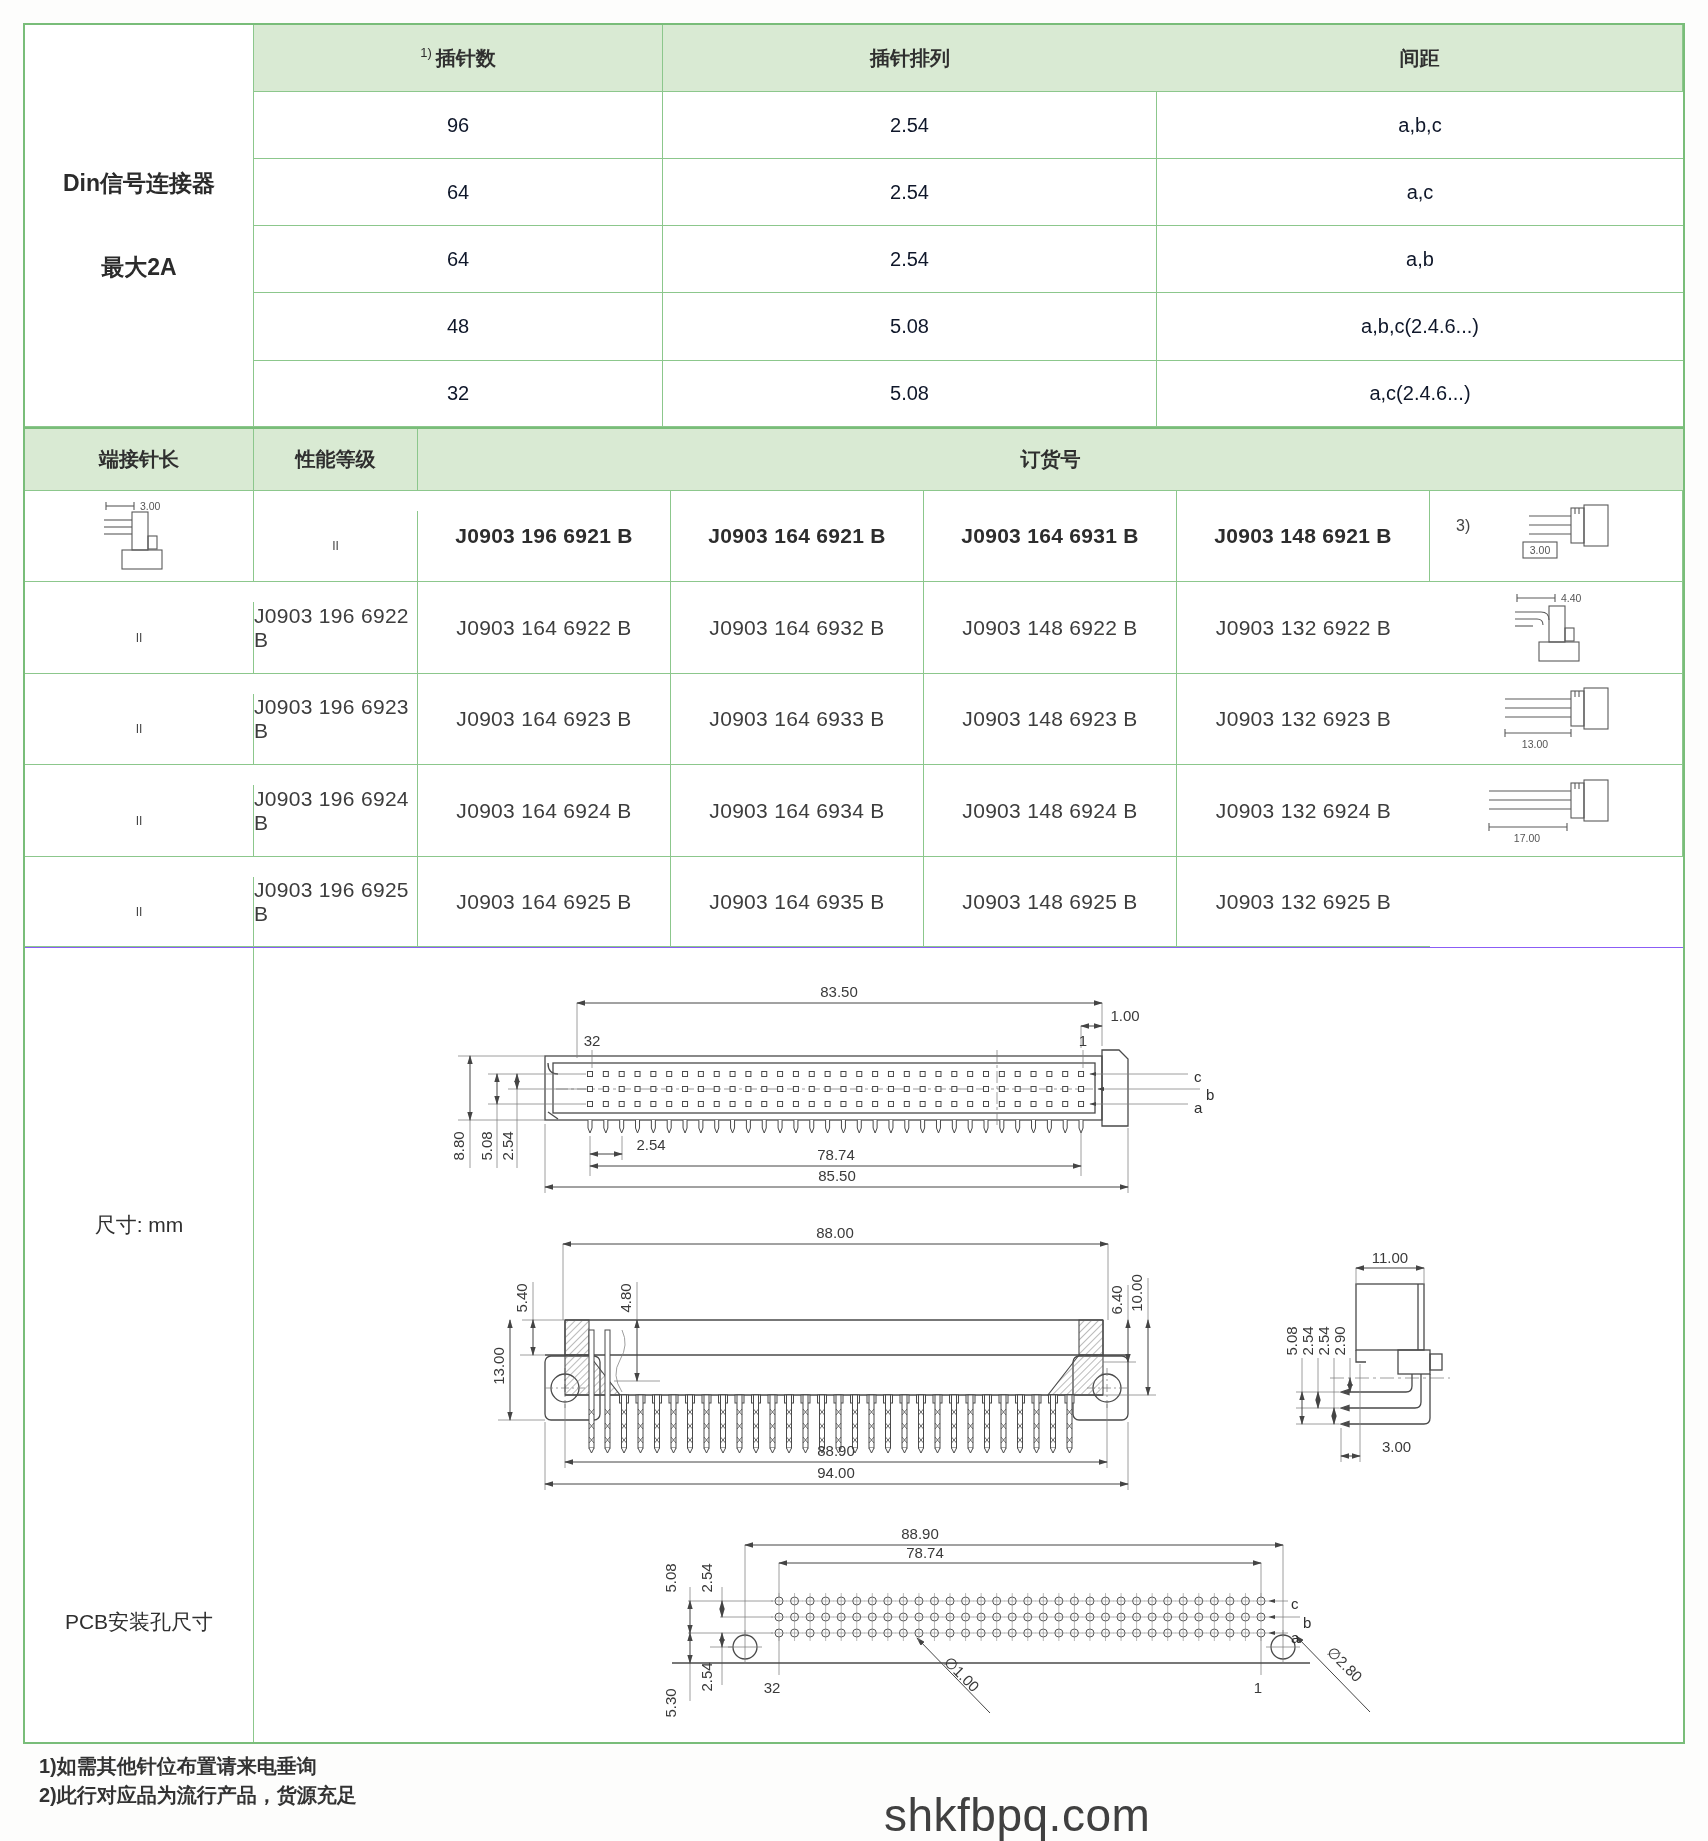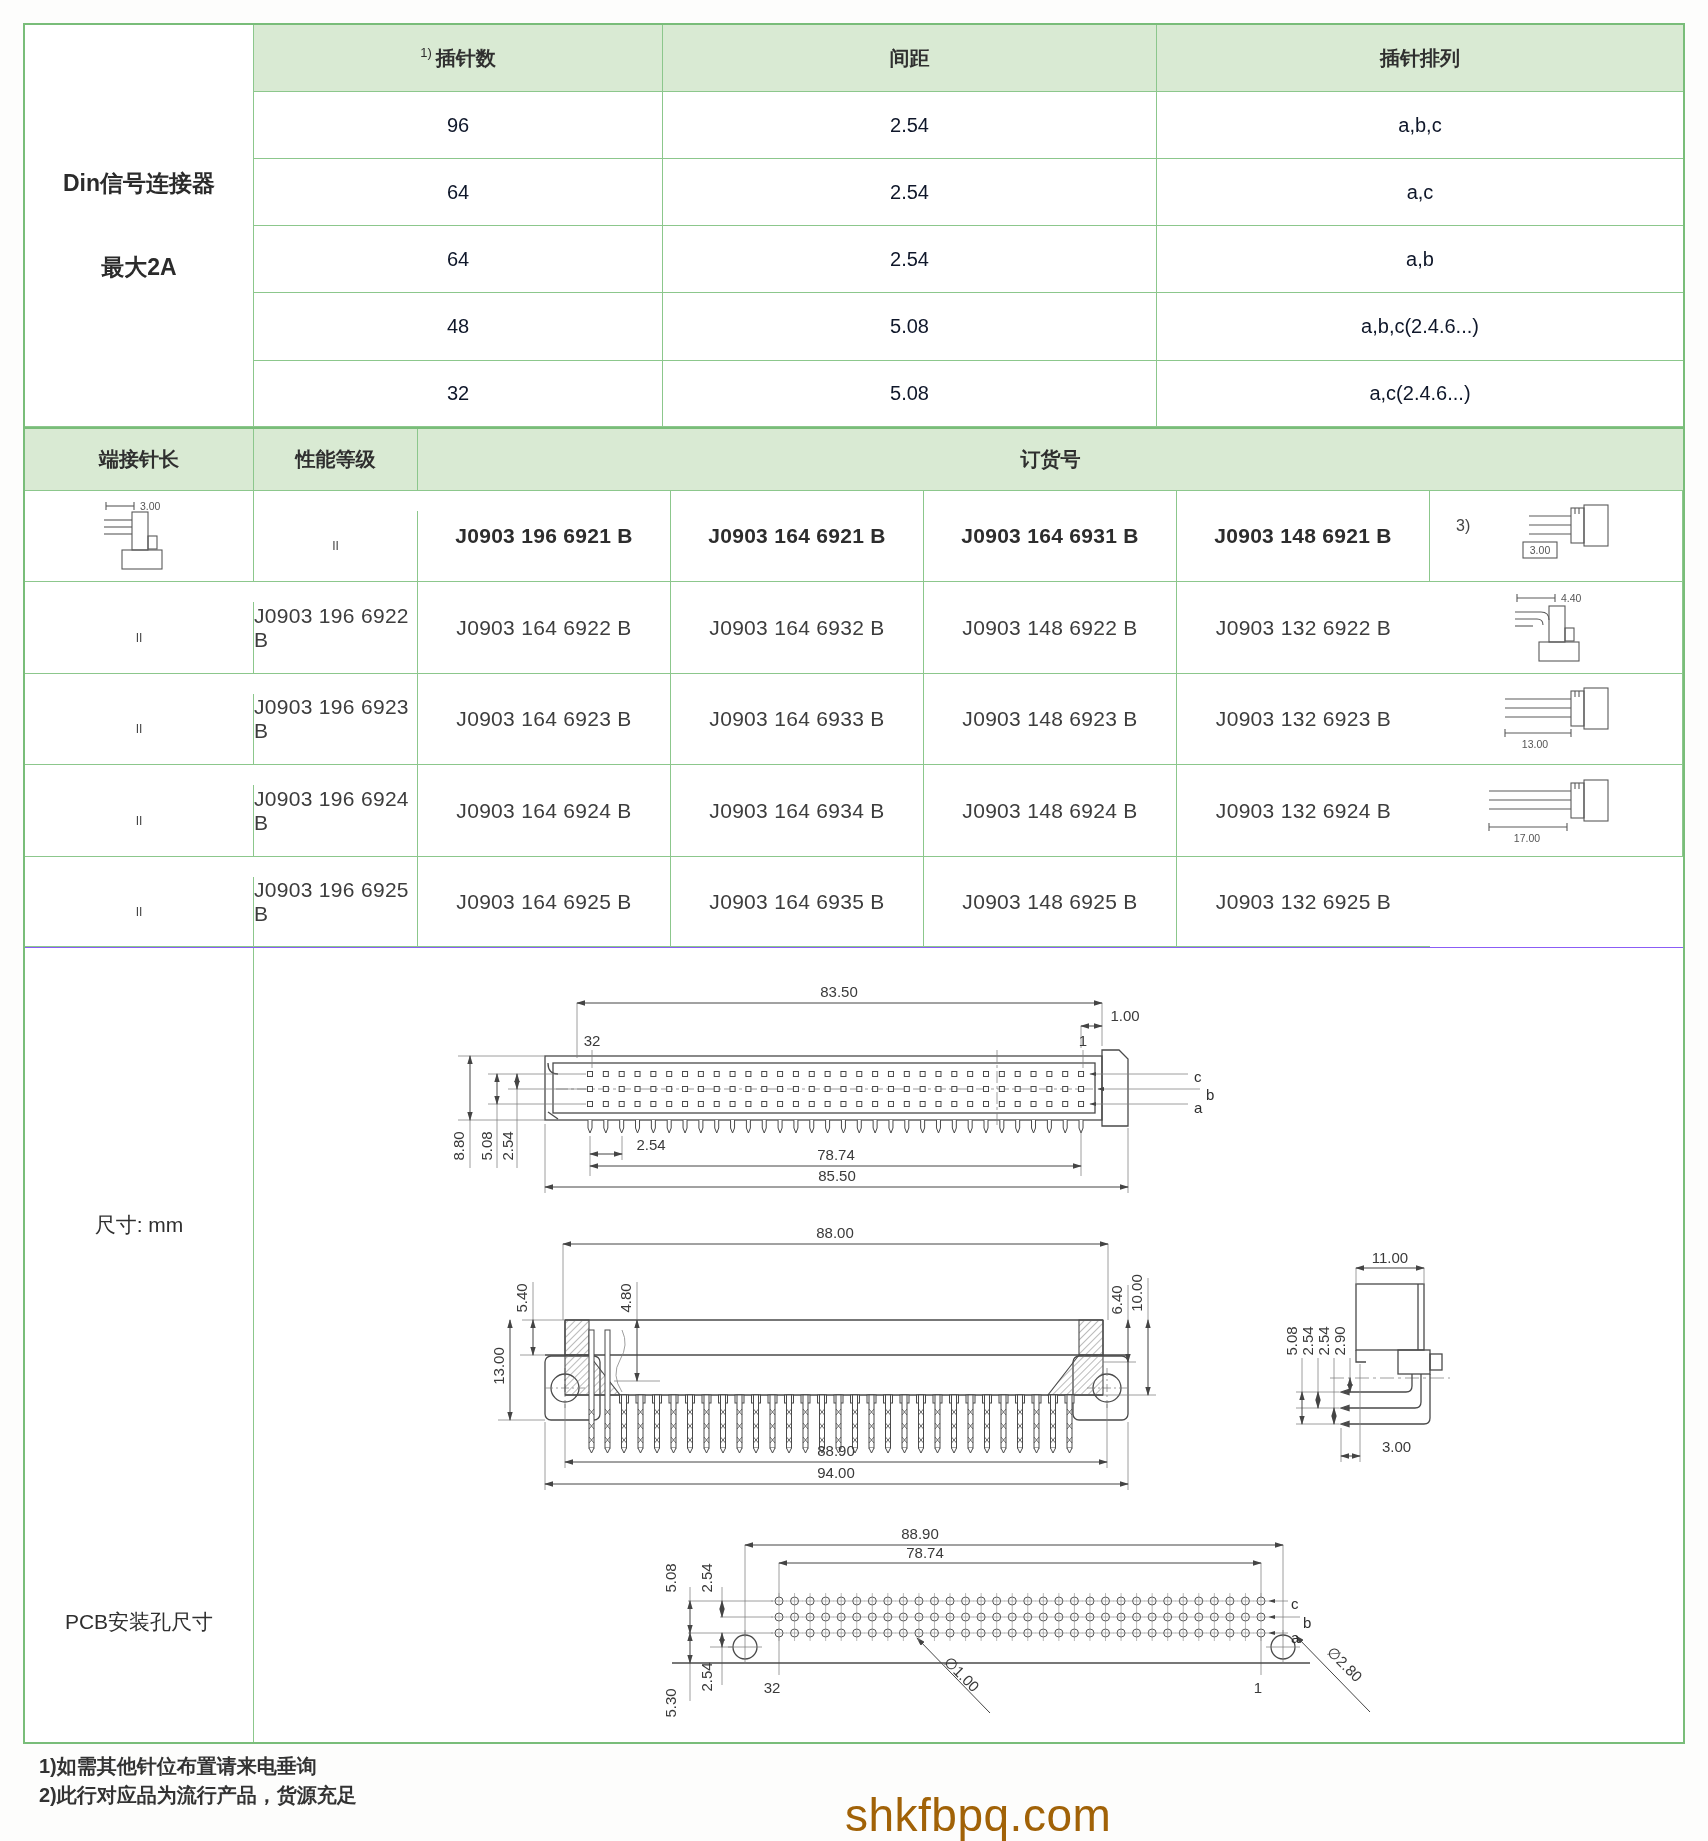--- a/index.html
+++ b/index.html
@@ -39,39 +39,39 @@
   #d2-pins rect,#d2-pins path{stroke:#4a4a4a;stroke-width:1;fill:#fff;}
   #d2-pins line{stroke:#4a4a4a;stroke-width:.8;}
   #pcb-holes circle{stroke:#555;stroke-width:1;fill:none;}
   #pcb-holes .xh{stroke:#888;stroke-width:.6;}
   .cba{fill:#2f2f2f;}
   
   .ic line,.ic rect,.ic path{stroke:#5a5a5a;stroke-width:1.1;fill:none;}
   .iclab{font-size:10.5px;fill:#555;}
   
   .notes{position:absolute;left:39px;top:1752px;font-size:20px;color:#333;line-height:1.45;font-weight:bold;}
-  .watermark{position:absolute;left:845px;top:1788px;font-size:46px;color:#a16207;letter-spacing:.5px;}
+  .watermark{position:absolute;left:884px;top:1788px;font-size:46px;color:#404040;letter-spacing:.5px;}
 </style>
 </head>
 <body>
 
 <div class="page">
 <div class="sheet">
 
   <div class="grid top-table">
     <div class="cell side-label">
       <div>Din信号连接器</div>
       <div>最大2A</div>
     </div>
     <div class="cell head">
       <span class="sup">1)</span>
       <span>插针数</span>
     </div>
+    <div class="cell head nbr">插针排列</div>
     <div class="cell head">间距</div>
-    <div class="cell head nbr">插针排列</div>
 
     <div class="cell val">96</div>
     <div class="cell val">2.54</div>
     <div class="cell val nbr">a,b,c</div>
 
     <div class="cell val">64</div>
     <div class="cell val">2.54</div>
     <div class="cell val nbr">a,c</div>
 
     <div class="cell val">64</div>

